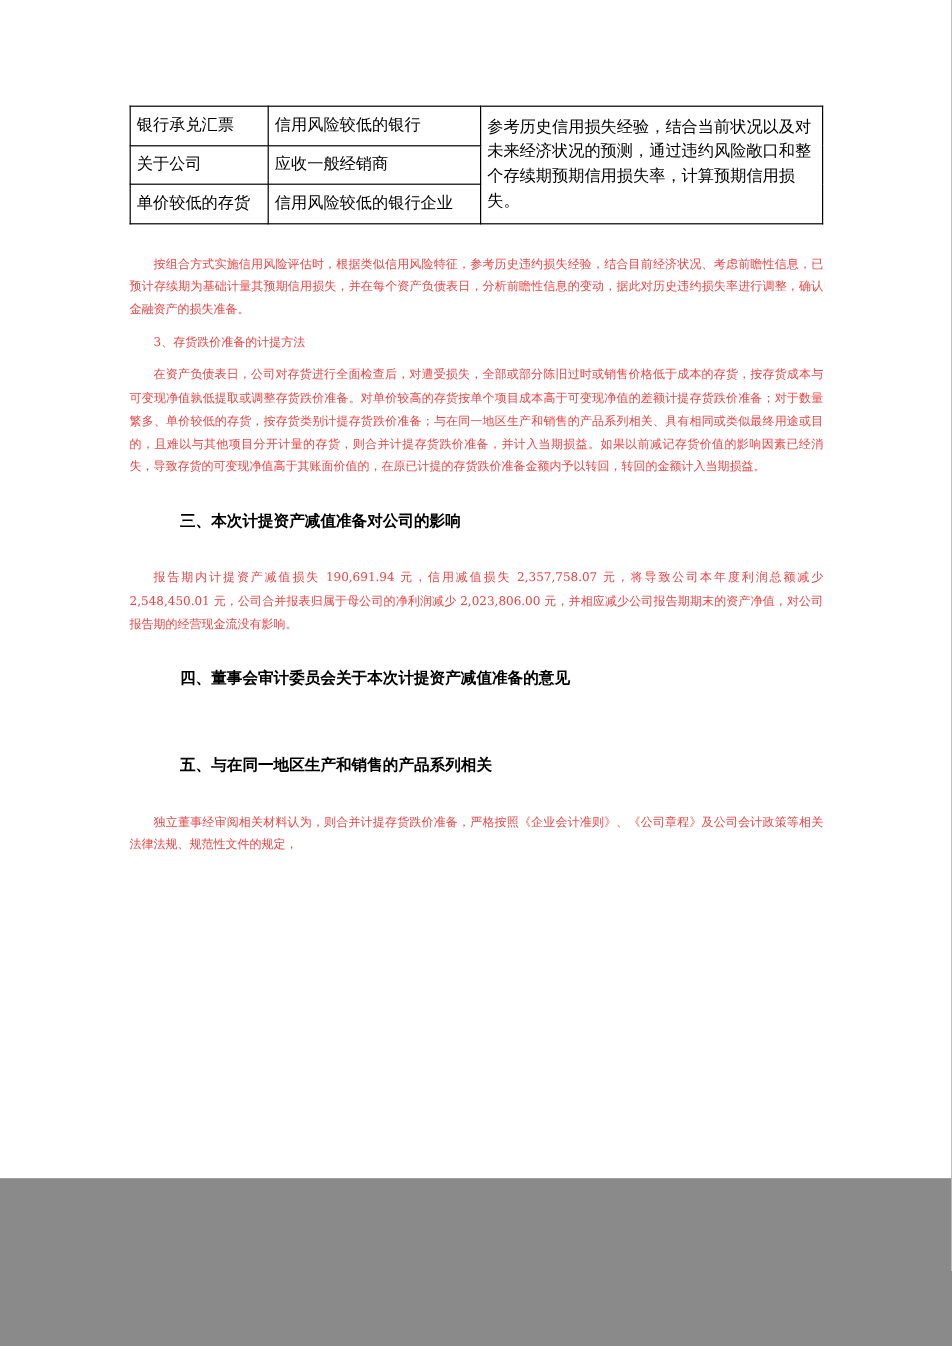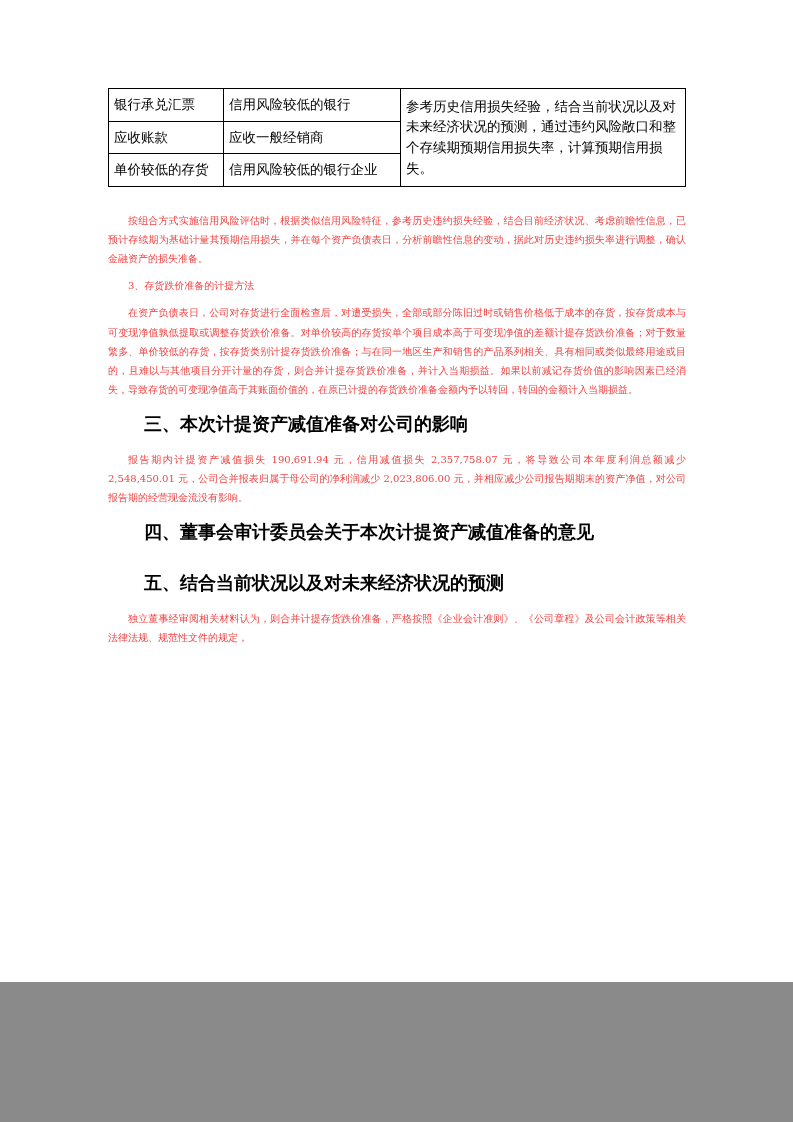--- a/index.html
+++ b/index.html
@@ -53,23 +53,23 @@
     margin: 0;
     text-indent: 2em;
     font-size: 10px;
     line-height: 1.92;
     text-align: justify;
     text-justify: inter-ideograph;
     color: #ef4444;
   }
   p.body.first { margin-top: 12px; }
   p.head {
-    margin: 0;
+    margin: 16px;
     text-indent: 2em;
-    font-size: 18px;
+    font-size: 13px;
     line-height: 1.92;
     font-weight: bold;
     color: #000;
   }
   .gap-s { height: 8px; }
   .gap-m { height: 12px; }
 </style>
 </head>
 <body>
 
@@ -77,21 +77,21 @@
   <div class="page-inner">
 
     <table class="risk-table">
       <tbody>
         <tr>
           <td class="col1">银行承兑汇票</td>
           <td class="col2">信用风险较低的银行</td>
           <td class="col3" rowspan="3">参考历史信用损失经验，结合当前状况以及对未来经济状况的预测，通过违约风险敞口和整个存续期预期信用损失率，计算预期信用损失。</td>
         </tr>
         <tr>
-          <td class="col1">应收账款</td>
+          <td class="col1">关于公司</td>
           <td class="col2">应收一般经销商</td>
         </tr>
         <tr>
           <td class="col1">单价较低的存货</td>
           <td class="col2">信用风险较低的银行企业</td>
         </tr>
       </tbody>
     </table>
 
     <div class="gap-m"></div>
@@ -102,18 +102,18 @@
     <div class="gap-s"></div>
     <p class="body">在资产负债表日，公司对存货进行全面检查后，对遭受损失，全部或部分陈旧过时或销售价格低于成本的存货，按存货成本与可变现净值孰低提取或调整存货跌价准备。对单价较高的存货按单个项目成本高于可变现净值的差额计提存货跌价准备；对于数量繁多、单价较低的存货，按存货类别计提存货跌价准备；与在同一地区生产和销售的产品系列相关、具有相同或类似最终用途或目的，且难以与其他项目分开计量的存货，则合并计提存货跌价准备，并计入当期损益。如果以前减记存货价值的影响因素已经消失，导致存货的可变现净值高于其账面价值的，在原已计提的存货跌价准备金额内予以转回，转回的金额计入当期损益。</p>
     <div class="gap-s"></div>
     <p class="head">三、本次计提资产减值准备对公司的影响</p>
     <div class="gap-s"></div>
     <p class="body">报告期内计提资产减值损失 190,691.94 元，信用减值损失 2,357,758.07 元，将导致公司本年度利润总额减少 2,548,450.01 元，公司合并报表归属于母公司的净利润减少 2,023,806.00 元，并相应减少公司报告期期末的资产净值，对公司报告期的经营现金流没有影响。</p>
     <div class="gap-s"></div>
     <p class="head">四、董事会审计委员会关于本次计提资产减值准备的意见</p>
     <div class="gap-s"></div>
     <div class="gap-s"></div>
-    <p class="head">五、结合当前状况以及对未来经济状况的预测</p>
+    <p class="head">五、与在同一地区生产和销售的产品系列相关</p>
     <div class="gap-s"></div>
     <p class="body">独立董事经审阅相关材料认为，则合并计提存货跌价准备，严格按照《企业会计准则》、《公司章程》及公司会计政策等相关法律法规、规范性文件的规定，</p>
 
   </div>
 </div>
 
 </body></html>

